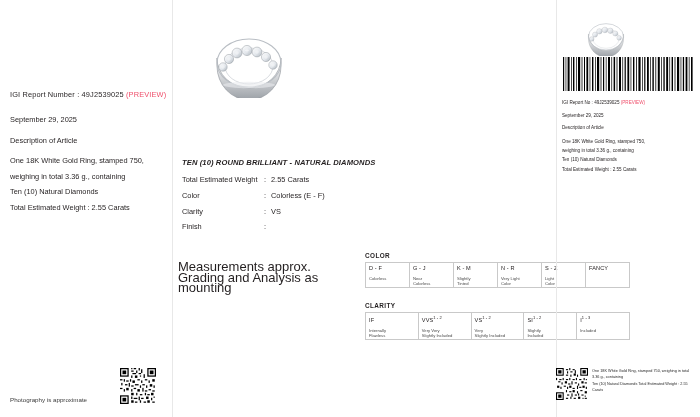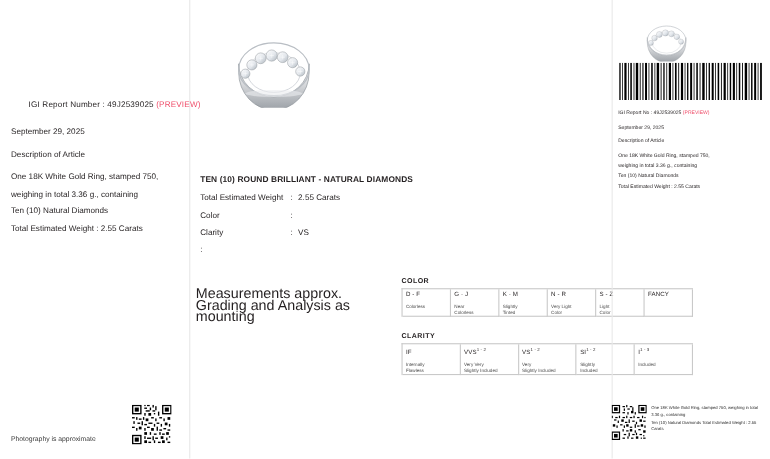--- a/index.html
+++ b/index.html
@@ -24,21 +24,21 @@
   
   .left-panel {
     position: absolute;
     left: 0; top: 0;
     width: 172px;
     height: 417px;
     border-right: 1px solid #e8e8e8;
   }
   .report-line {
     position: absolute;
-    left: 26px; top: 90px;
+    left: 10px; top: 90px;
     font-size: 7.4px;
     letter-spacing: .15px;
     white-space: nowrap;
   }
   .preview-tag {
     color: #ef4f6b;
   }
   .report-date {
     position: absolute;
     left: 10px; top: 115px;
@@ -78,20 +78,21 @@
   }
 
   
   .center-title {
     position: absolute;
     left: 182px; top: 158px;
     font-size: 7.6px;
     font-weight: bold;
     letter-spacing: .1px;
     white-space: nowrap;
+    font-style: italic;
   }
   .spec-table {
     position: absolute;
     left: 182px; top: 172px;
     width: 175px;
     font-size: 7.4px;
   }
   .spec-row {
     display: flex;
     line-height: 15.8px;
@@ -352,27 +353,29 @@
 
   <div class="spec-table">
     <div class="spec-row">
       <span class="spec-label">Total Estimated Weight</span>
       <span class="spec-colon">:</span>
       <span class="spec-value">2.55 Carats</span>
     </div>
     <div class="spec-row">
       <span class="spec-label">Color</span>
       <span class="spec-colon">:</span>
+      <span class="spec-value">Colorless (E - F)</span>
     </div>
     <div class="spec-row">
       <span class="spec-label">Clarity</span>
       <span class="spec-colon">:</span>
       <span class="spec-value">VS</span>
     </div>
     <div class="spec-row">
+      <span class="spec-label">Finish</span>
       <span class="spec-colon">:</span>
     </div>
   </div>
 
   <div class="center-note">
     <div>Measurements approx. Grading and Analysis as mounting</div>
   </div>
 
   <div class="scale-block">
 

